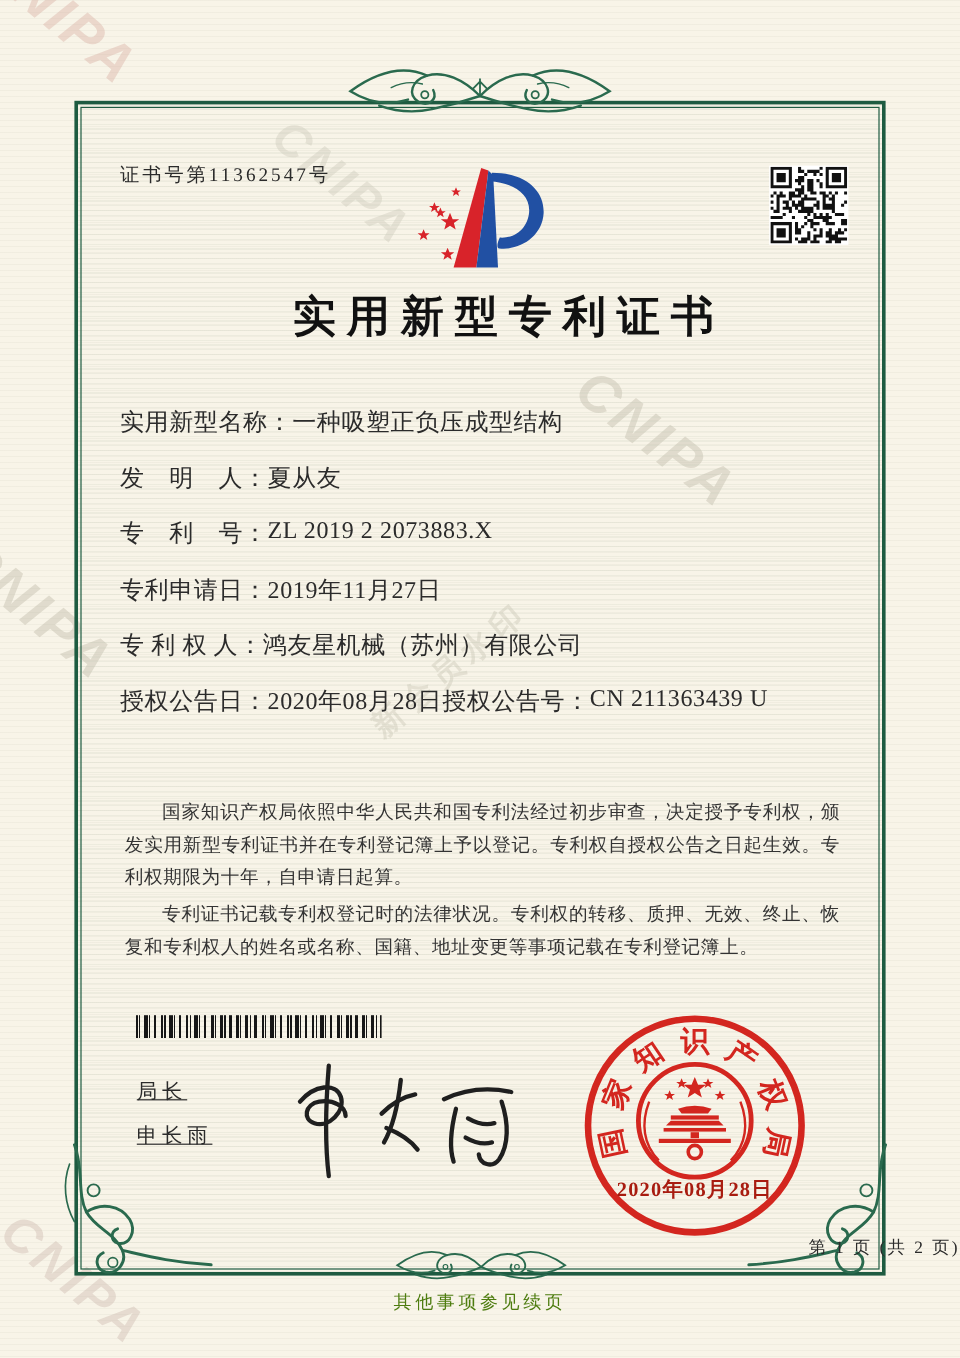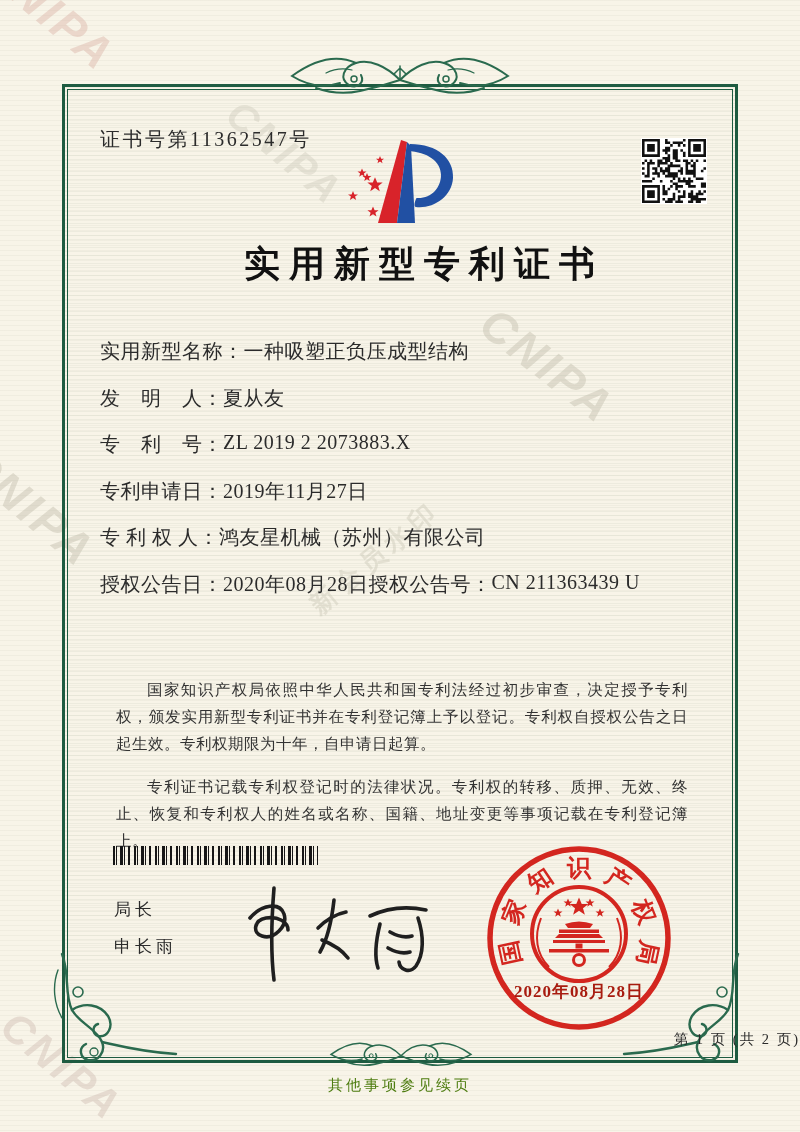--- a/index.html
+++ b/index.html
@@ -27,44 +27,44 @@
   .frame{position:absolute;left:62px;top:84px;width:670px;height:973px;
          border:3px solid #1e5b41;z-index:2;
          background-image:repeating-linear-gradient(180deg, rgba(198,204,186,.22) 0 1px, transparent 1px 4px);}
   .frame::after{content:"";position:absolute;inset:2px;border:1px solid #1e5b41;}
   .ornament{position:absolute;z-index:3;color:#2a6a4e;}
   .orn-top{left:278px;top:46px;width:244px;height:64px;}
   .orn-bottom{left:322px;top:1028px;width:158px;height:58px;}
   .orn-bl{left:48px;top:952px;width:132px;height:122px;}
   .orn-br{left:620px;top:952px;width:132px;height:122px;transform:scaleX(-1);}
   
-  .cert-no{position:absolute;left:100px;top:126px;font-size:20px;letter-spacing:2.5px;z-index:4;}
+  .cert-no{position:absolute;left:100px;top:136px;font-size:16px;letter-spacing:2.5px;z-index:4;}
   .qr{position:absolute;left:641px;top:138px;width:64px;height:64px;background:#fff;z-index:4;padding:1px;}
   .logo{position:absolute;left:330px;top:116px;width:140px;height:118px;z-index:4;}
   .title{position:absolute;left:0;top:240px;width:100%;text-align:center;
          font-size:36px;font-weight:700;letter-spacing:9px;color:#111;z-index:4;margin-left:24px;}
   
   .fields{position:absolute;left:100px;top:338px;width:610px;z-index:4;}
   .row{height:46.5px;font-size:20px;display:flex;align-items:flex-start;white-space:nowrap;text-align:right;}
   .row .lbl{display:inline-block;min-width:104px;letter-spacing:.5px;}
   .row .val{letter-spacing:.5px;font-family:Liberation Serif, serif;}
   .grant-extra{}
   
   .paras{position:absolute;left:100px;top:660px;width:604px;z-index:4;}
-  .paras p{margin:16px;text-indent:2em;font-size:15.5px;line-height:27px;letter-spacing:.5px;
+  .paras p{margin:4px;text-indent:2em;font-size:15.5px;line-height:27px;letter-spacing:.5px;
            color:#333;text-align:justify;}
   
   .barcode{position:absolute;left:113px;top:846px;width:205px;height:19px;z-index:4;
     background-image:
       repeating-linear-gradient(90deg,#161616 0 2px,transparent 2px 3px,#161616 3px 4px,
         transparent 4px 7px,#161616 7px 10px,transparent 10px 11px,#161616 11px 12px,
         transparent 12px 15px,#161616 15px 17px,transparent 17px 21px);}
   
   .signer{position:absolute;left:114px;top:898px;z-index:4;font-size:17px;letter-spacing:4px;}
-  .signer div{margin-bottom:14px;}
+  .signer div{margin-bottom:14px;text-decoration:underline;}
   .signature{position:absolute;left:222px;top:878px;width:220px;height:108px;z-index:4;}
   
   .seal{position:absolute;left:483px;top:842px;width:192px;height:192px;z-index:5;}
   .seal svg{position:absolute;inset:0;}
   .seal-ring-chars{position:absolute;inset:0;}
   .seal-ring-chars span{position:absolute;left:50%;top:50%;
       font-size:24px;font-weight:700;color:#d3261f;font-family:"Liberation Serif",serif;}
   .seal-date{position:absolute;left:0;top:138px;width:100%;text-align:center;
       font-size:17px;font-weight:700;color:#a81c10;letter-spacing:1px;z-index:6;}
   

